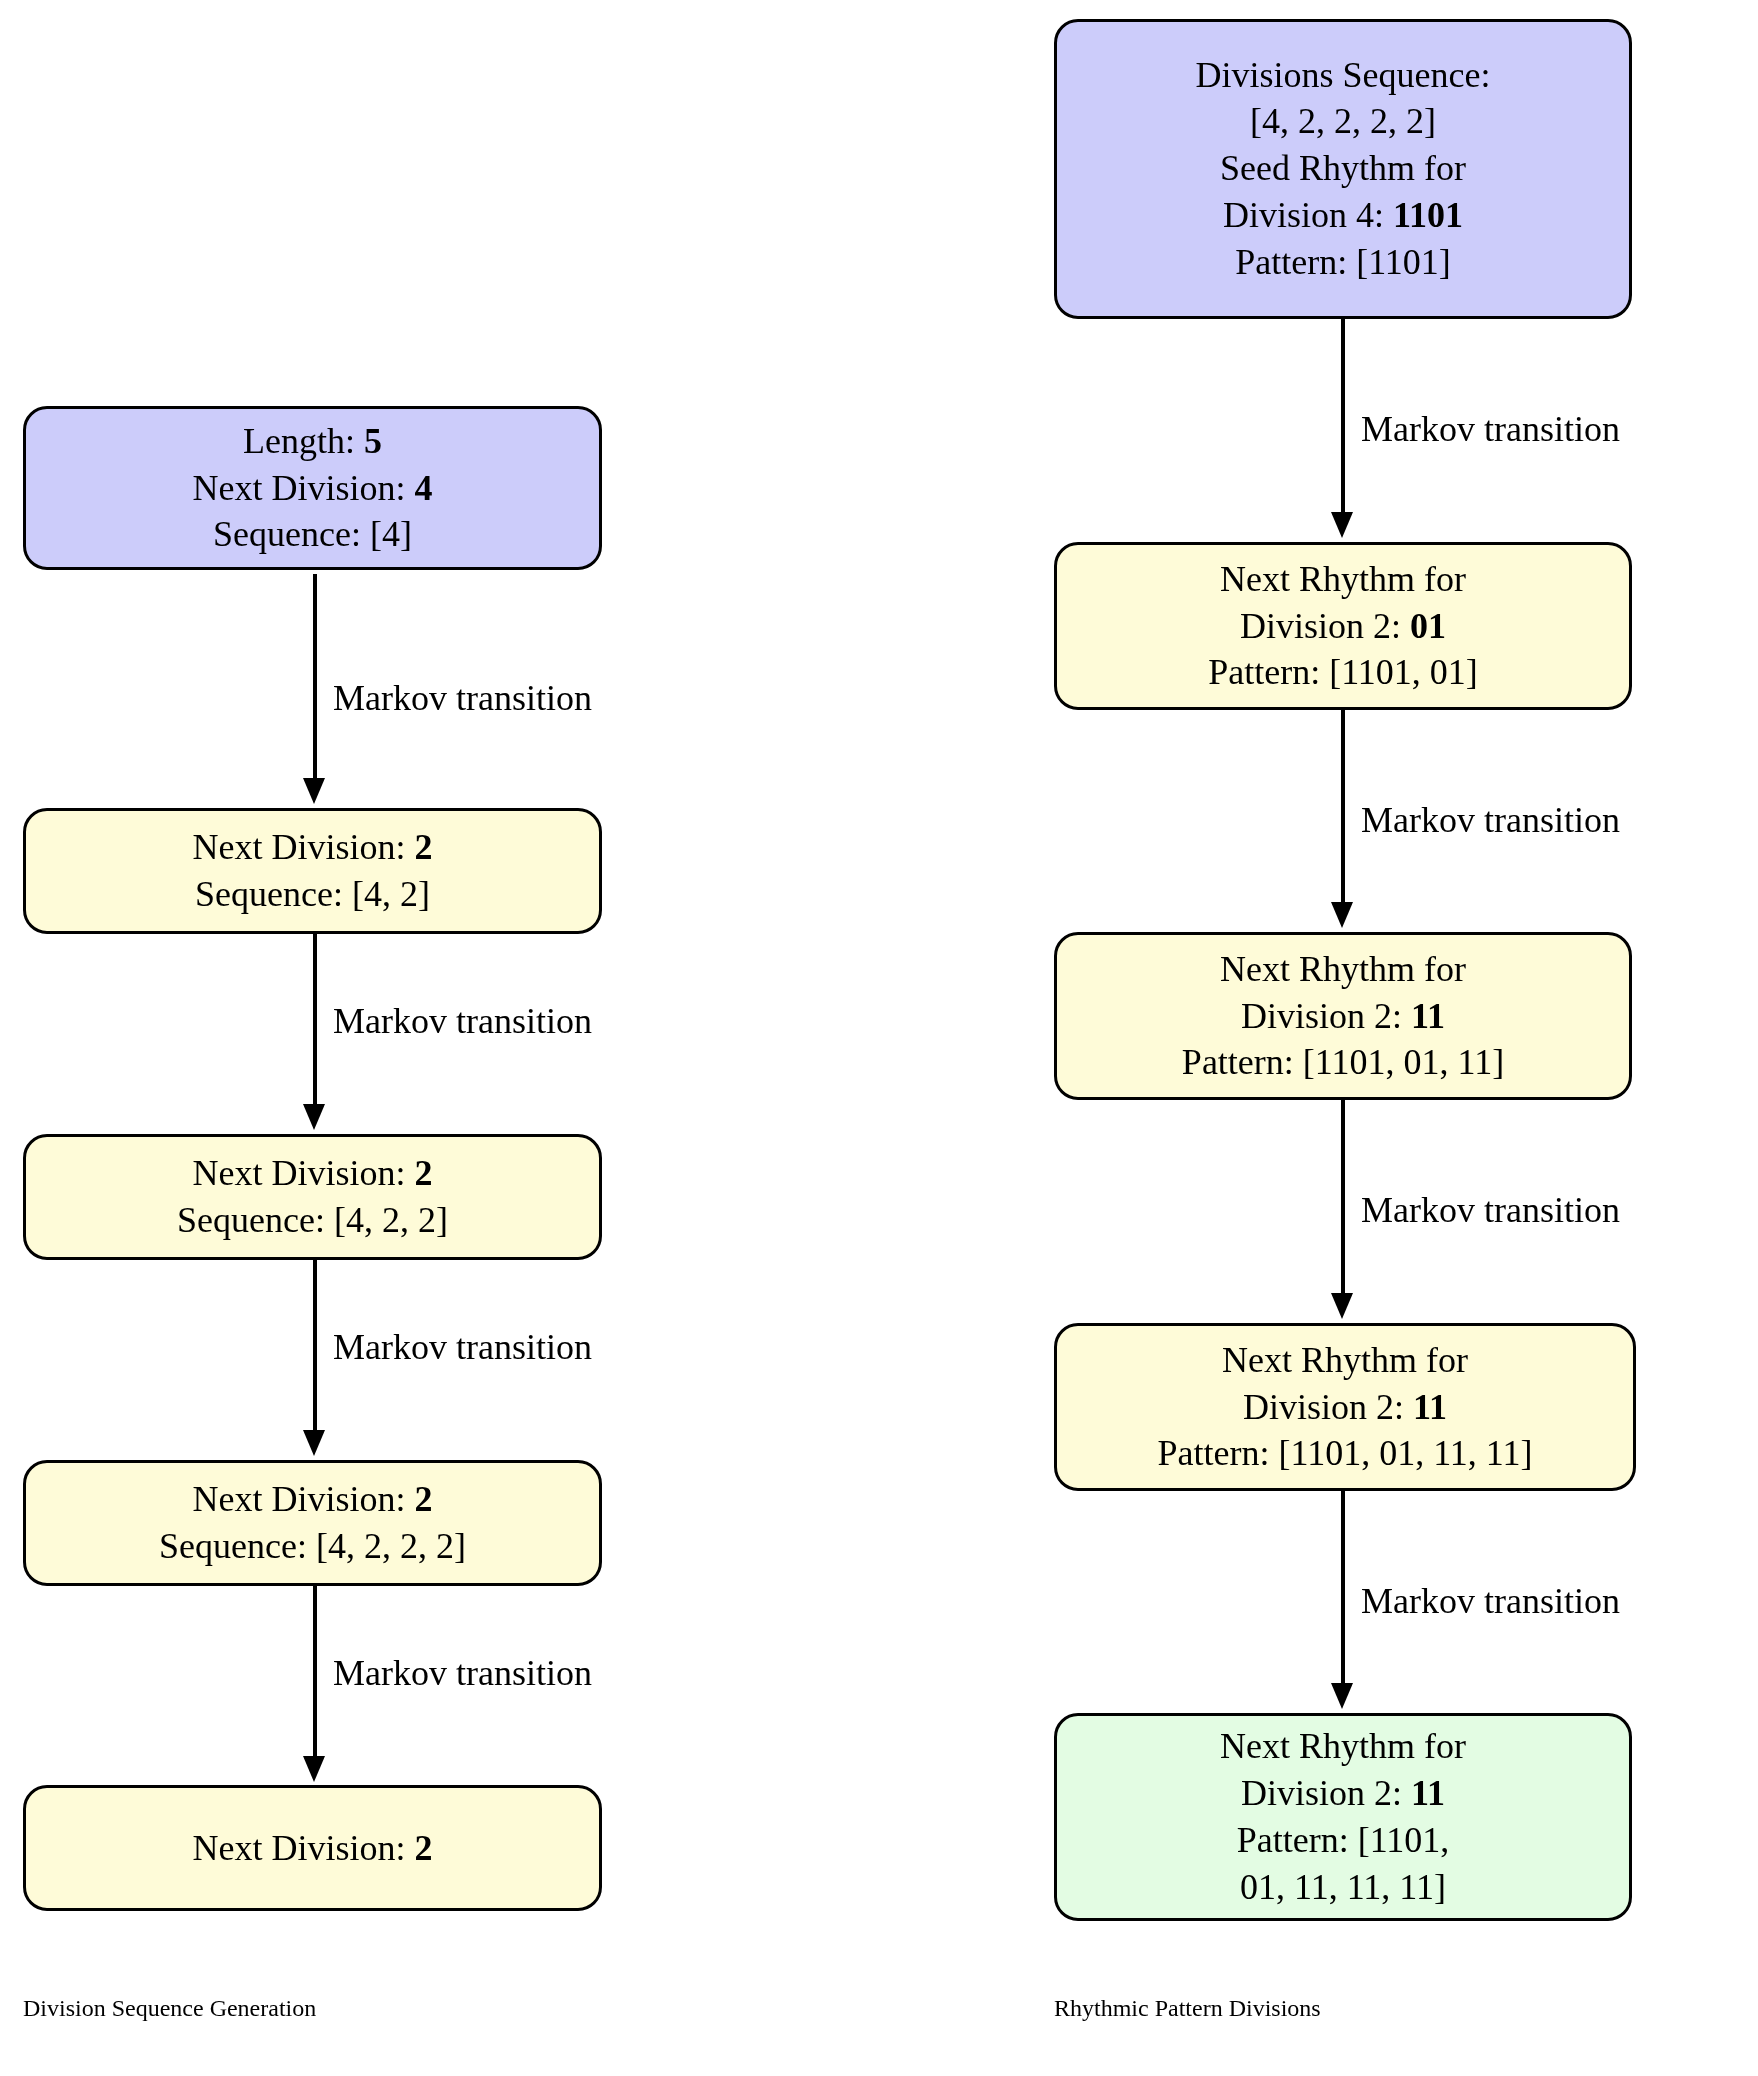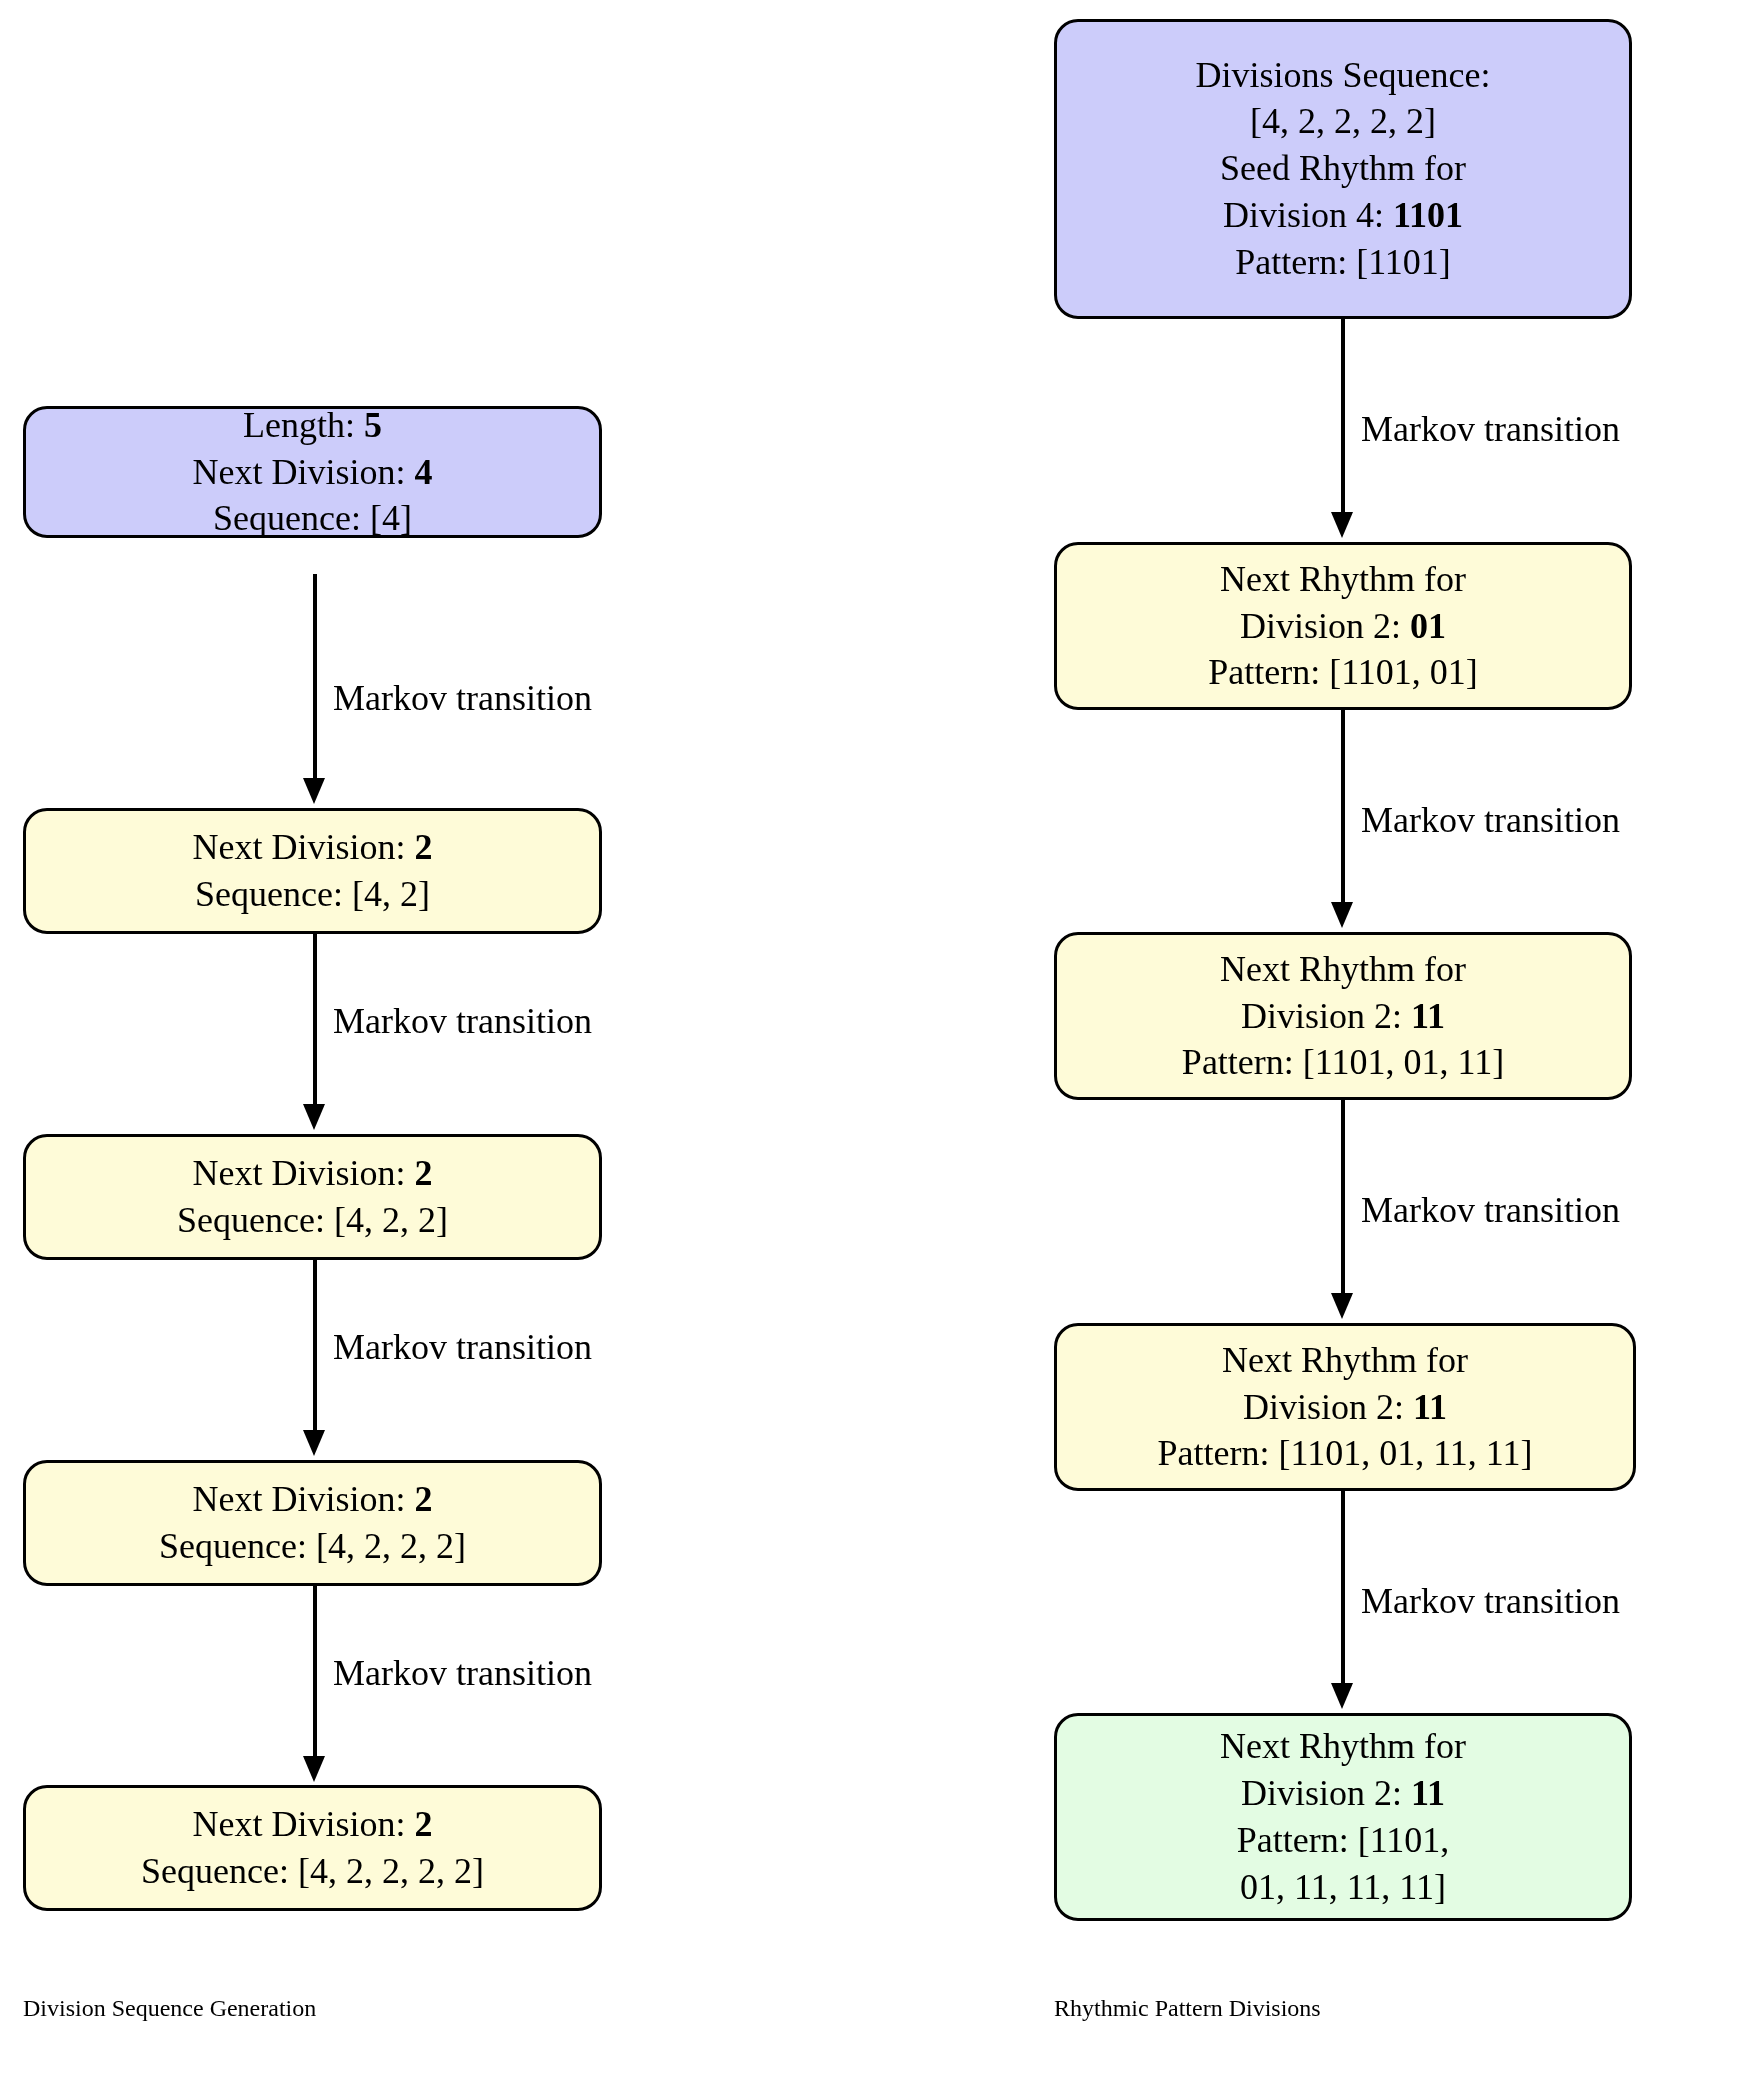--- a/index.html
+++ b/index.html
@@ -83,21 +83,21 @@
     font-size: 24px;
     white-space: nowrap;
     line-height: 1;
   }
 </style>
 </head>
 <body>
 
 <div class="canvas">
 
-  <div class="node fill-seed" style="left:23px; top:406px; width:579px; height:132px;">
+  <div class="node fill-seed" style="left:23px; top:406px; width:579px; height:164px;">
     <span class="ln"><span>Length: </span><span class="b">5</span></span>
     <span class="ln"><span>Next Division: </span><span class="b">4</span></span>
     <span class="ln">Sequence:  [4]</span>
   </div>
 
   <div class="edge" style="left:315px; top:574px; height:231px;">
     <div class="shaft" style="height:204px;"></div>
     <div class="head" style="top:204px;"></div>
   </div>
   <div class="edge-label" style="left:333px; top:680px;">Markov transition</div>
@@ -130,21 +130,20 @@
   </div>
 
   <div class="edge" style="left:315px; top:1586px; height:196px;">
     <div class="shaft" style="height:170px;"></div>
     <div class="head" style="top:170px;"></div>
   </div>
   <div class="edge-label" style="left:333px; top:1655px;">Markov transition</div>
 
   <div class="node fill-step" style="left:23px; top:1785px; width:579px; height:126px;">
     <span class="ln"><span>Next Division: </span><span class="b">2</span></span>
-    <span class="ln">Sequence:  [4, 2, 2, 2, 2]</span>
   </div>
 
   <div class="caption" style="left:23px; top:1996px;">Division Sequence Generation</div>
 
   <div class="node fill-seed" style="left:1054px; top:18.5px; width:578px; height:300px;">
     <span class="ln">Divisions Sequence:</span>
     <span class="ln">[4, 2, 2, 2, 2]</span>
     <span class="ln">Seed Rhythm for</span>
     <span class="ln"><span>Division 4: </span><span class="b">1101</span></span>
     <span class="ln">Pattern:  [1101]</span>

